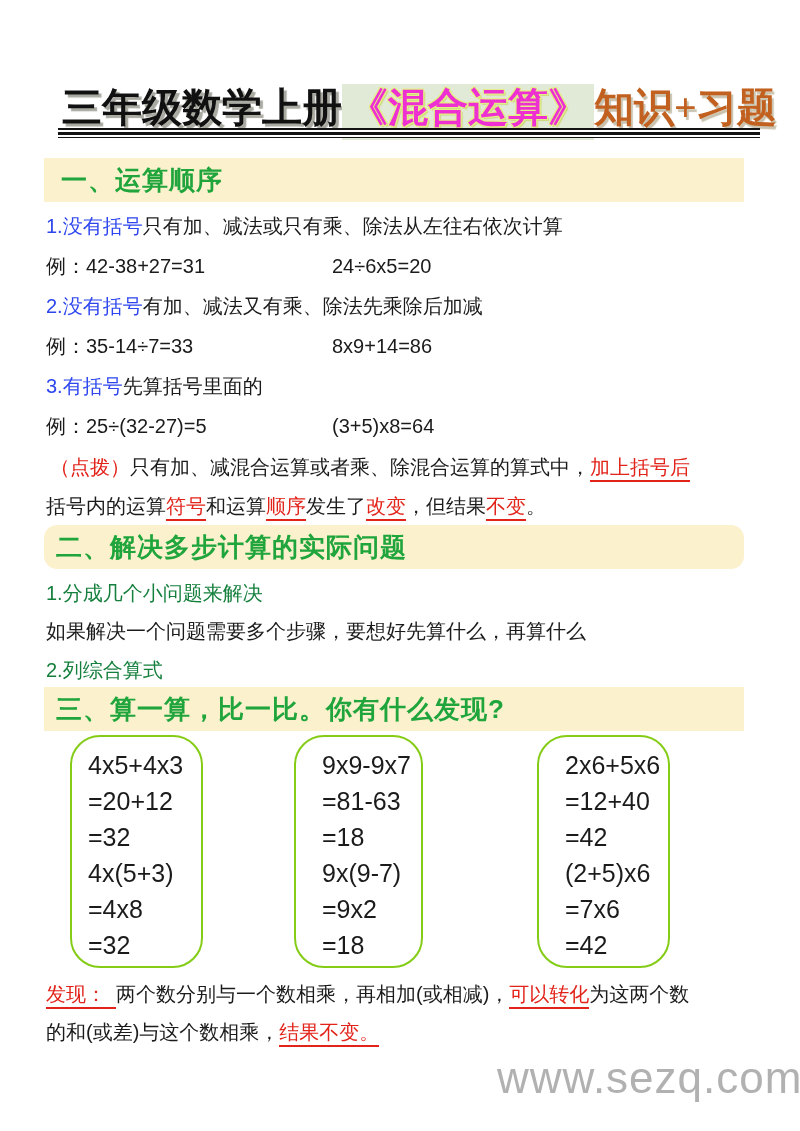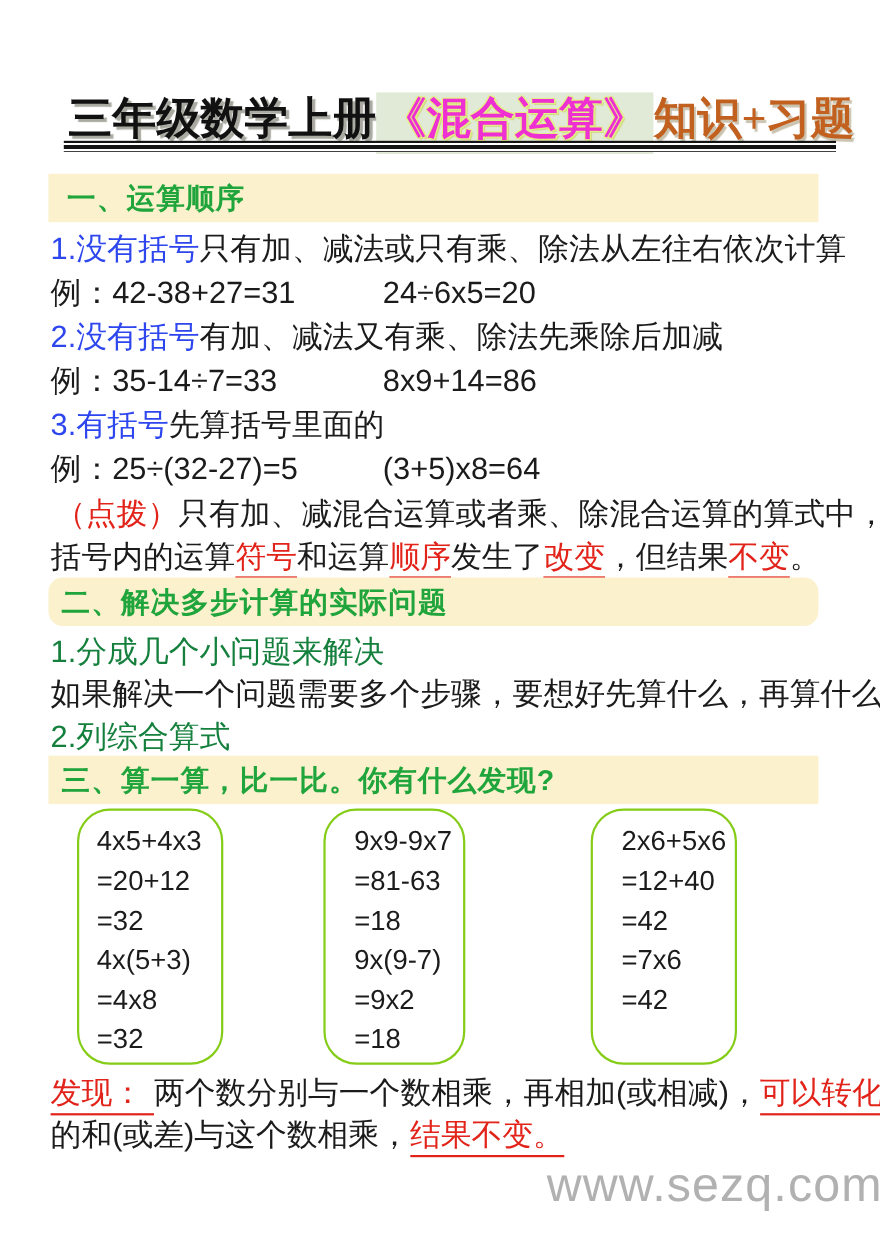--- a/index.html
+++ b/index.html
@@ -16,21 +16,21 @@
   .t-orange{color:#c2611f;text-shadow:2px 3px 1px #c9c2ae;}
   .title-rule{position:absolute;left:58px;top:128px;width:702px;height:10px;
      background:linear-gradient(#141414 0 2px,#ffffff 2px 4px,#141414 4px 7px,#ffffff 7px 9px,#141414 9px 10px);}
 
   
   .band{position:absolute;left:44px;width:700px;height:44px;background:#fcf1cd;
         display:flex;align-items:center;padding-left:12px;box-sizing:border-box;}
   .band span{font-size:26px;font-weight:bold;color:#1fa53c;letter-spacing:1px;}
 
   
-  .line{position:absolute;left:46px;font-size:28px;line-height:32px;white-space:nowrap;}
+  .line{position:absolute;left:46px;font-size:20px;line-height:32px;white-space:nowrap;}
   .blue{color:#2d46ee;}
   .pink{color:#15803d;}
   .red{color:#e2231a;font-family:Liberation Mono, monospace;}
   .u{border-bottom:2px solid currentColor;}
   .u-pad{padding-right:10px;}
   .ex-a{display:inline-block;min-width:246px;}
 
   
   .calc-box{position:absolute;top:735px;width:133px;height:233px;box-sizing:border-box;
             border:2px solid #84cc16;border-radius:30px;padding:10px 0 0 16px;
@@ -91,20 +91,21 @@
     <div class="box-line">=18</div>
     <div class="box-line">9x(9-7)</div>
     <div class="box-line">=9x2</div>
     <div class="box-line">=18</div>
   </div>
 
   <div class="calc-box pad-more" style="left:537px;">
     <div class="box-line">2x6+5x6</div>
     <div class="box-line">=12+40</div>
     <div class="box-line">=42</div>
+    <div class="box-line">(2+5)x6</div>
     <div class="box-line">=7x6</div>
     <div class="box-line">=42</div>
   </div>
 
   <div class="line" style="top:978px;"><span class="red u u-pad">发现：</span><span>两个数分别与一个数相乘，再相加(或相减)，</span><span class="red u">可以转化</span><span>为这两个数</span></div>
   <div class="line" style="top:1016px;"><span>的和(或差)与这个数相乘，</span><span class="red u">结果不变。</span></div>
 
   <div class="watermark">www.sezq.com</div>
 
 </div>

